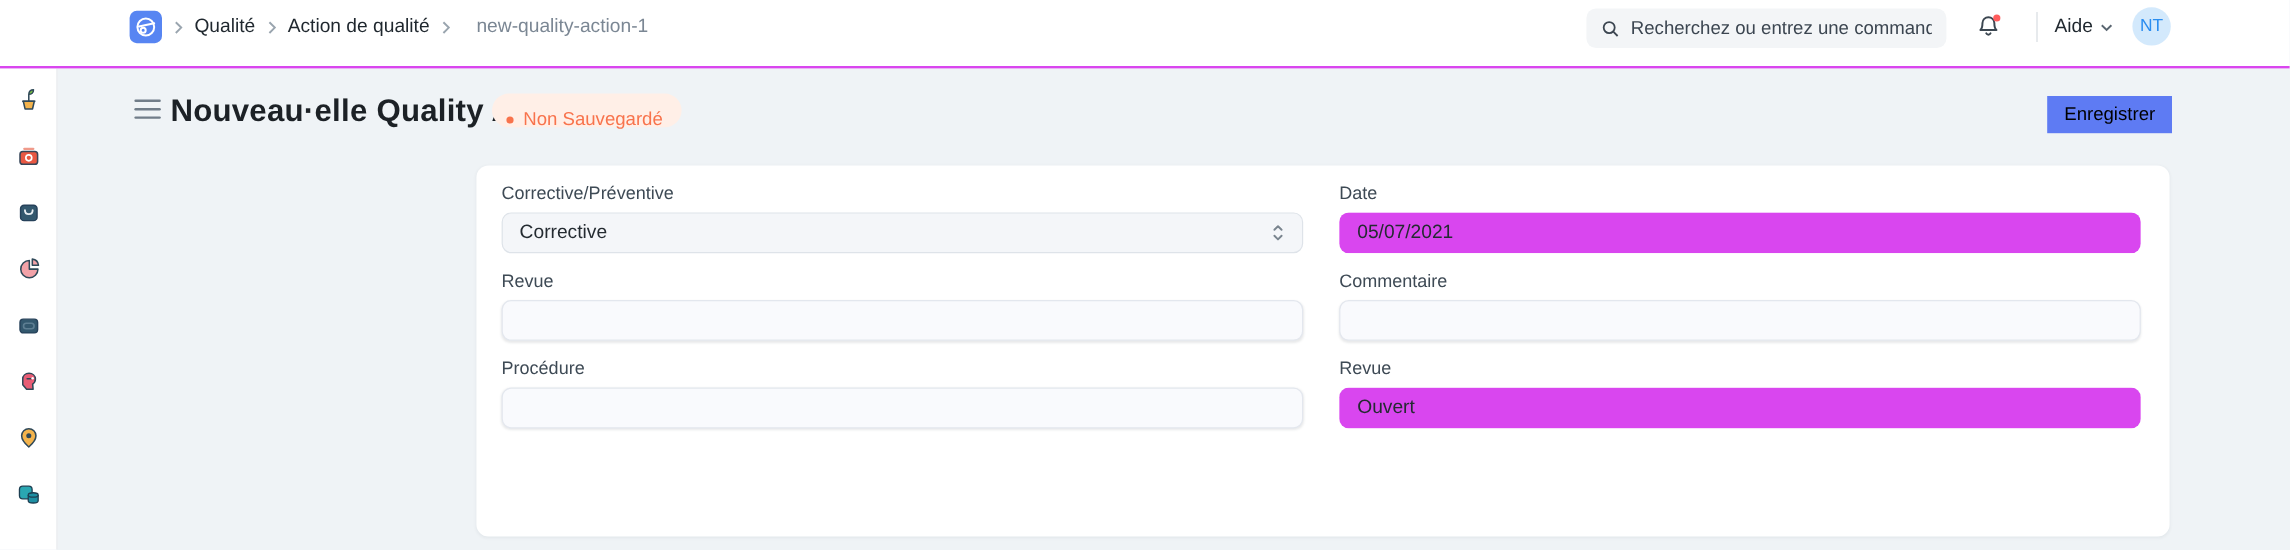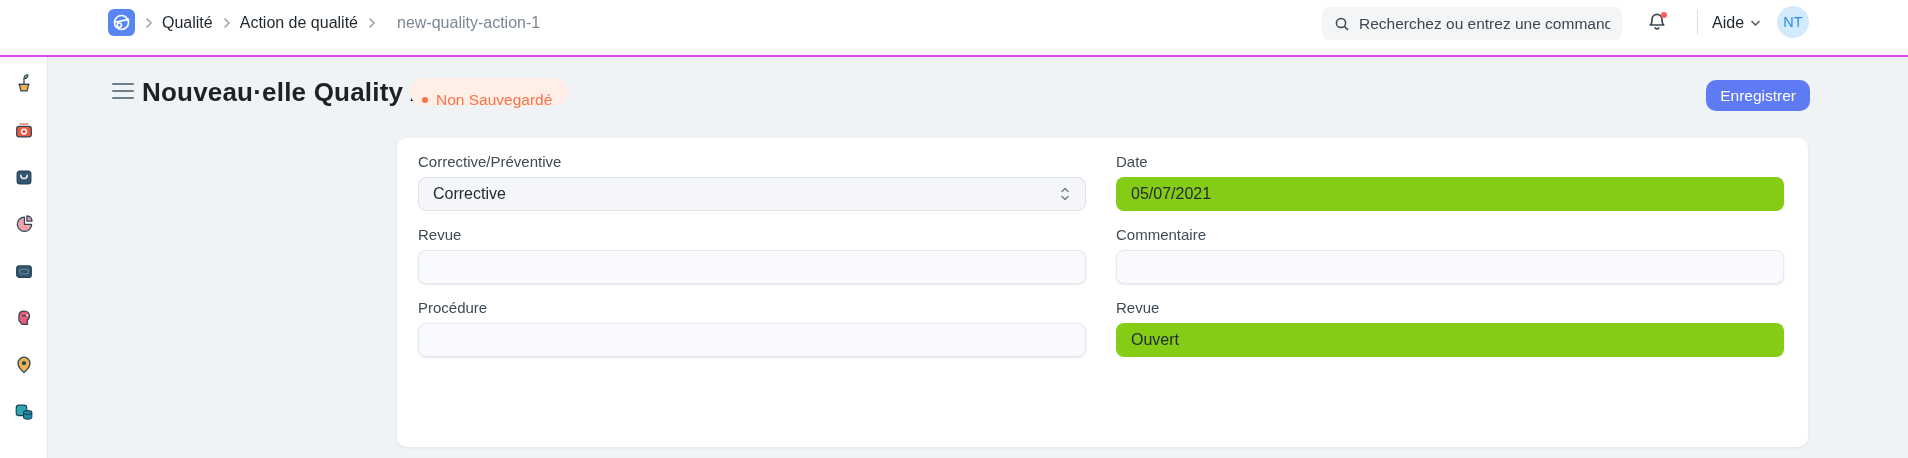--- a/index.html
+++ b/index.html
@@ -46,38 +46,38 @@
                display:flex; flex-direction:column; justify-content:space-between; cursor:pointer; }
   .hamburger span { display:block; height:2.4px; border-radius:2px; background:#717d89; }
   .page-title { position:absolute; left:142px; top:0; height:44px; display:flex;
                 align-items:center; font-size:26px; font-weight:700; color:#1c2126;
                 letter-spacing:.2px; }
   .status-badge { position:absolute; left:410px; top:8px; height:28px; border-radius:14px;
                   background:#ffefe7; color:#f8734c; display:flex; align-items:center;
                   gap:8px; padding:16px 16px 0 12px; font-size:15.5px; }
   .status-badge .dot { width:6px; height:6px; border-radius:50%; background:#f8734c; }
   .save-btn { position:absolute; right:98px; top:10px; height:31px; padding:0 14px;
-              background:#5e7bf3; color:#ffffff; border:none; border-radius:10px;
+              background:#5e7bf3; color:#000000; border:none; border-radius:0;
               font-size:15.5px; font-family:inherit; cursor:pointer; }
 
   
   .card { position:absolute; left:397px; top:138px; width:1411px; height:309px;
           background:#ffffff; border-radius:10px;
           box-shadow:0 1px 3px rgba(25,39,52,.06); }
   .card-grid { display:grid; grid-template-columns:1fr 1fr; column-gap:30px;
                padding:16px 24px 0 21px; }
   .field { margin-bottom:16px; }
   .field-label { font-size:15px; line-height:15px; color:#3e4a55; margin-bottom:8px; }
   .control { width:100%; height:34px; border-radius:8px; font-size:16px; color:#242b31;
              font-family:inherit; display:flex; align-items:center; padding:0 14px; }
   .control.select { background:#f4f6f9; border:1px solid #dee3e9;
                     justify-content:space-between; cursor:pointer; }
   input.control { background:#f9fafd; border:1px solid #e3e7ee; outline:none; display:block;
                   box-shadow:0 1px 2px rgba(31,39,46,.10); }
-  .control.readonly { background:#84cc16; border:1px solid transparent;align-items:center; }
+  .control.readonly { background:#d946ef; border:1px solid transparent;align-items:center; }
 </style>
 </head>
 <body>
 
 <div class="navbar">
   <div class="logo">
     <svg width="21" height="21" viewBox="0 0 24 24" fill="none" stroke="#ffffff" stroke-width="1.9" stroke-linecap="round">
       <circle cx="12" cy="12" r="8"></circle>
       <path d="M5.5 11.5 L20 8.5"></path>
       <circle cx="9.5" cy="15" r="2.4"></circle>

